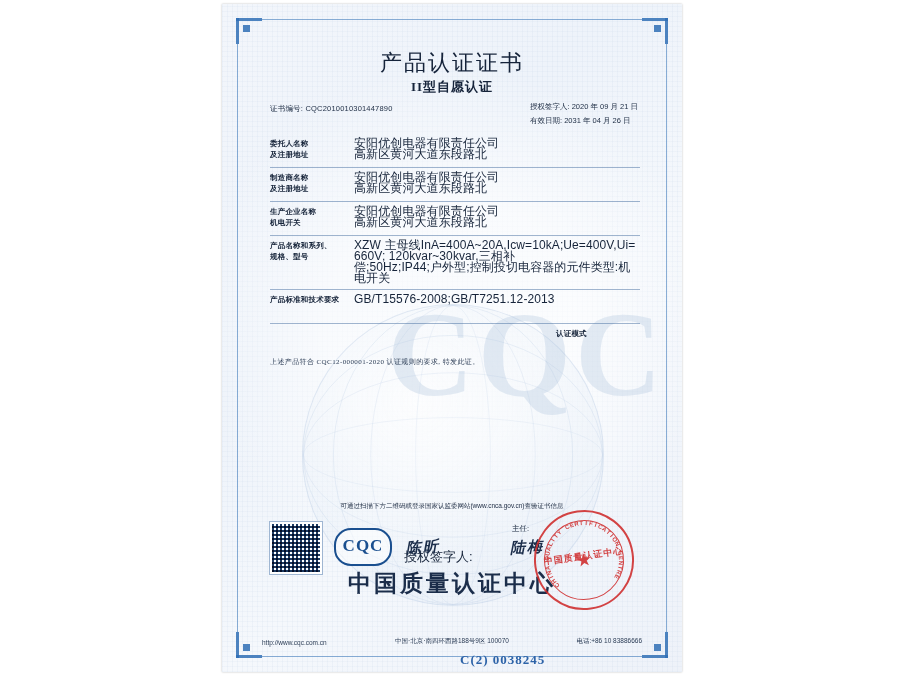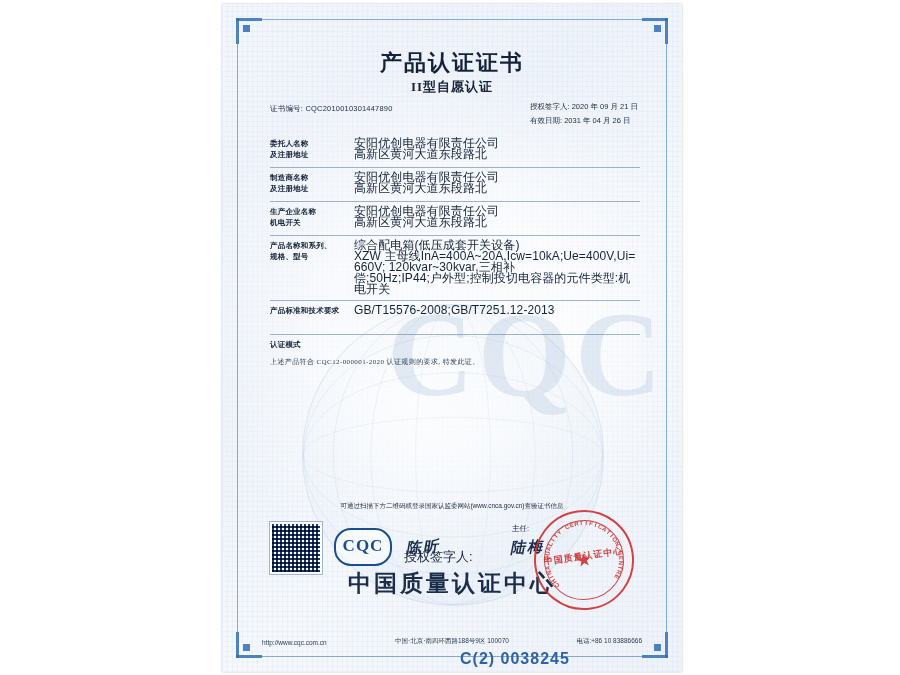--- a/index.html
+++ b/index.html
@@ -126,21 +126,21 @@
   .fl-right  { right: 15px; top: 40px;    bottom: 40px; width: 1px; }
 
   
   .title-main {
     position: absolute;
     left: 0;
     right: 0;
     top: 44px;
     text-align: center;
     font-family: "Liberation Serif", serif;
-    font-weight: bold;
+    font-weight: normal;
     font-size: 22px;
     letter-spacing: 2px;
     color: #15233a;
   }
   .title-sub {
     position: absolute;
     left: 0;
     right: 0;
     top: 74px;
     text-align: center;
@@ -176,20 +176,21 @@
     top: 130px;
     width: 370px;
   }
   .row {
     position: relative;
     display: flex;
     align-items: flex-start;
     padding: 4px 0 5px 0;
     border-bottom: 1px solid rgba(70,110,160,0.5);
     min-height: 24px;
+    justify-content: flex-end;
   }
   .row.no-line { border-bottom: none; }
   .row .label {
     width: 84px;
     flex: 0 0 84px;
     font-size: 7.5px;
     line-height: 11px;
     color: #16243a;
     font-weight: bold;
     letter-spacing: 0.2px;
@@ -369,22 +370,22 @@
     right: 40px;
     bottom: 26px;
     font-size: 6.5px;
     color: #2b3c55;
   }
 
   .serial {
     position: absolute;
     left: 238px;
     bottom: 4px;
-    font-family: Liberation Sans, sans-serif;
-    font-size: 16px;
+    font-family: Liberation Serif, serif;
+    font-size: 13px;
     font-weight: bold;
     color: #2d63a8;
     letter-spacing: 1px;
   }
 </style>
 </head>
 <body>
 
 <div class="page">
 
@@ -479,21 +480,20 @@
           <span class="l2">高新区黄河大道东段路北</span>
         </div>
       </div>
 
       <div class="row">
         <div class="label">
           <span>产品名称和系列、</span><br>
           <span>规格、型号</span>
         </div>
         <div class="value">
-          <span class="l2">综合配电箱(低压成套开关设备)</span>
           <span class="l2">XZW 主母线InA=400A~20A,Icw=10kA;Ue=400V,Ui=660V; 120kvar~30kvar,三相补</span>
           <span class="l2">偿;50Hz;IP44;户外型;控制投切电容器的元件类型:机电开关</span>
         </div>
       </div>
 
       <div class="row">
         <div class="label">
           <span>产品标准和技术要求</span>
         </div>
         <div class="value">

